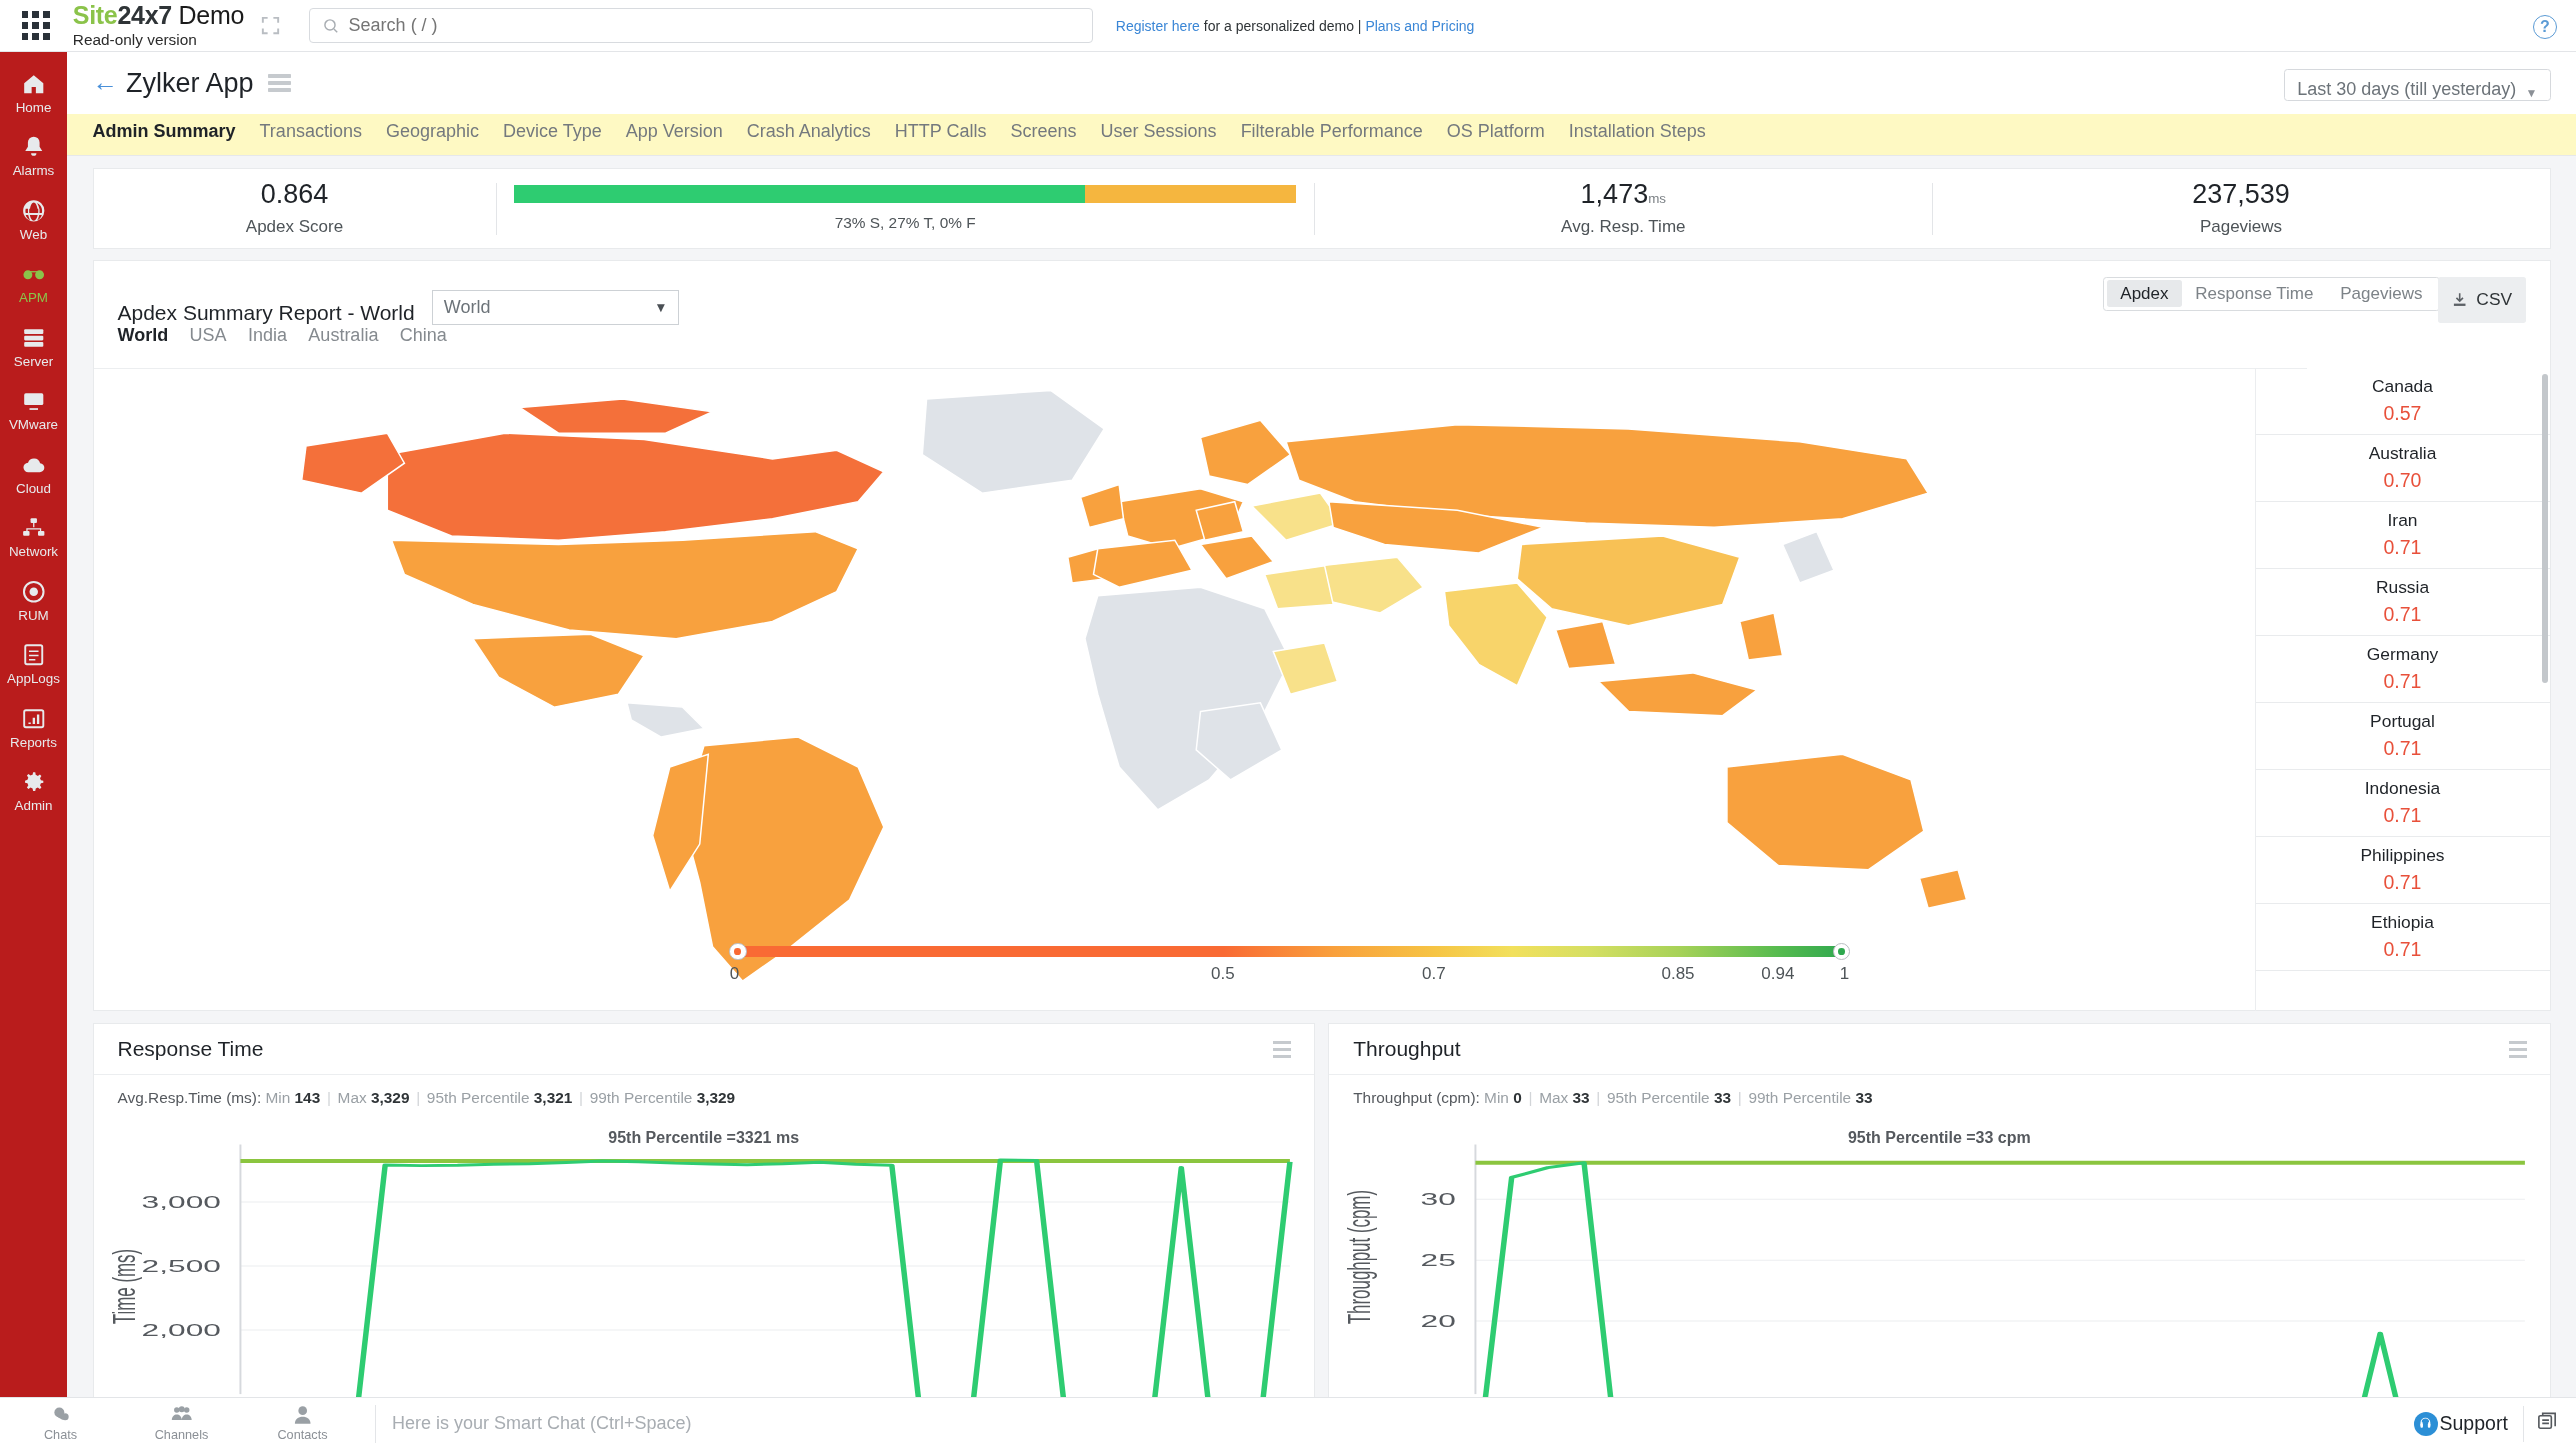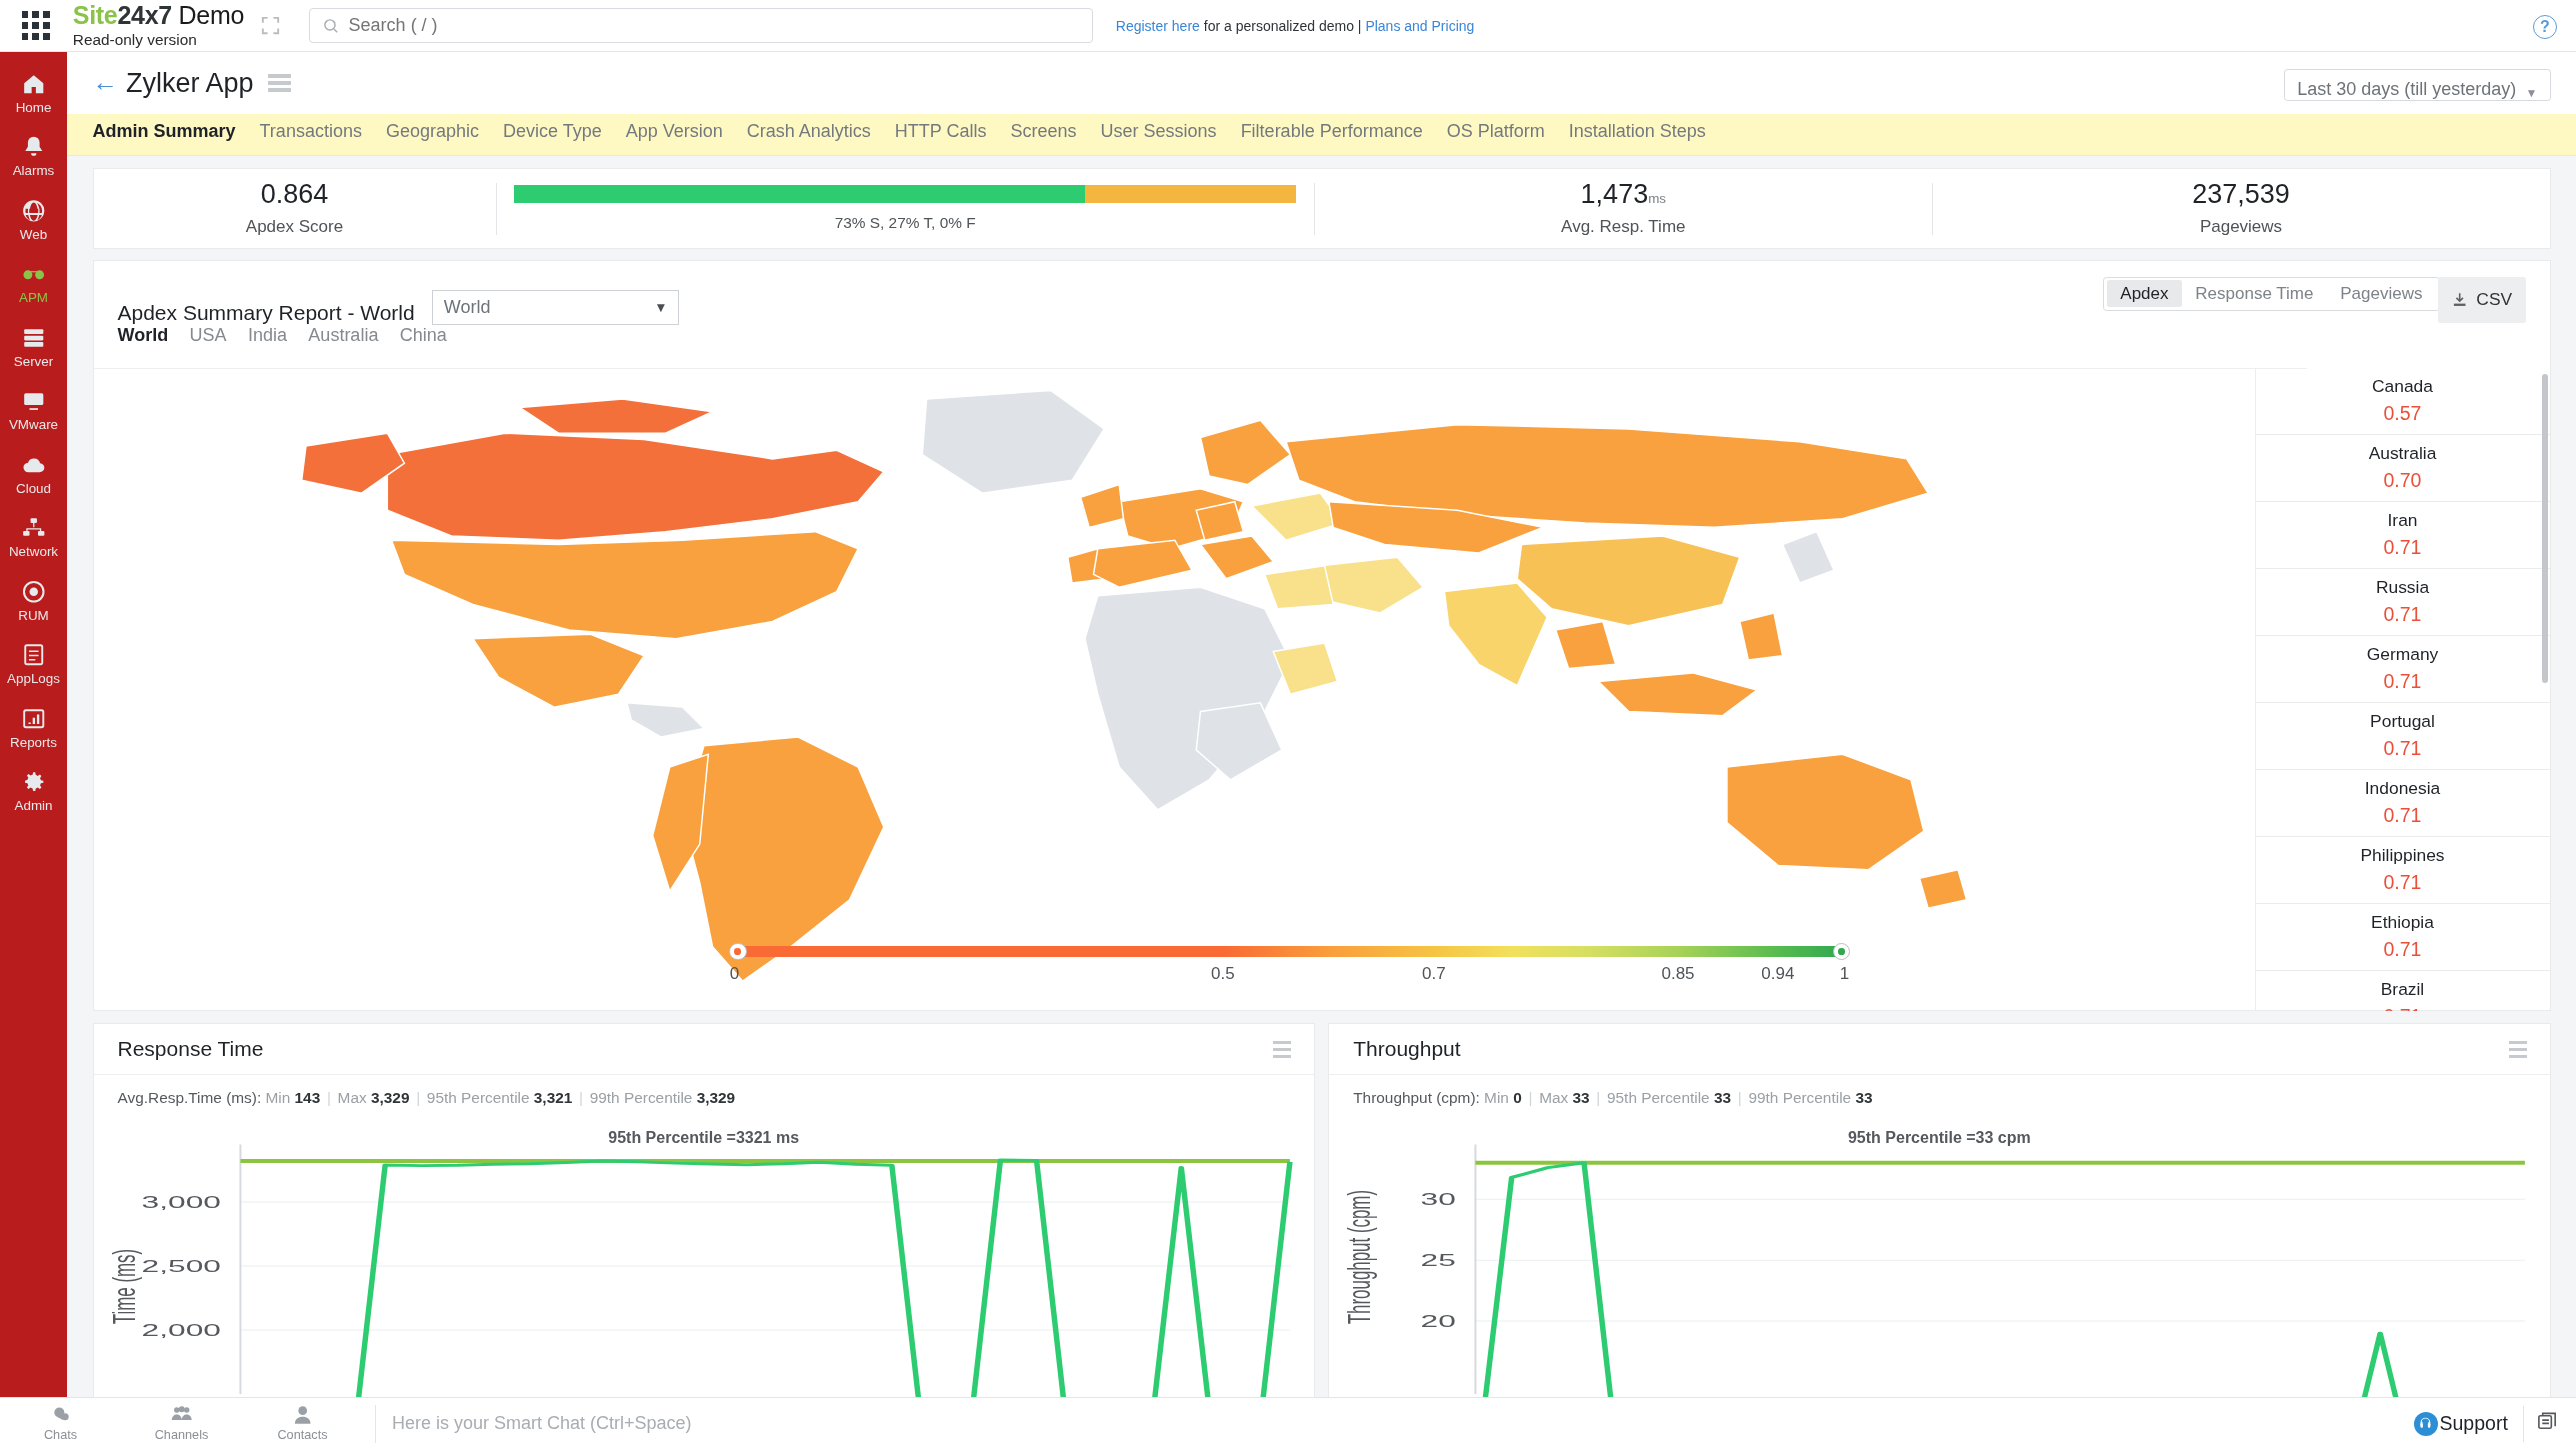--- a/index.html
+++ b/index.html
@@ -517,24 +517,20 @@
           <div class="cv">0.71</div>
         </div>
         <div class="crow">
           <div class="cn">Philippines</div>
           <div class="cv">0.71</div>
         </div>
         <div class="crow">
           <div class="cn">Ethiopia</div>
           <div class="cv">0.71</div>
         </div>
-        <div class="crow">
-          <div class="cn">Brazil</div>
-          <div class="cv">0.71</div>
-        </div>
       </div>
     <div id="clist-scroll"></div>
   </div>
 
   <div id="charts">
 
     <div class="panel">
       <div class="panel-head">
         <span class="t">Response Time</span>
         <span class="panel-menu">

